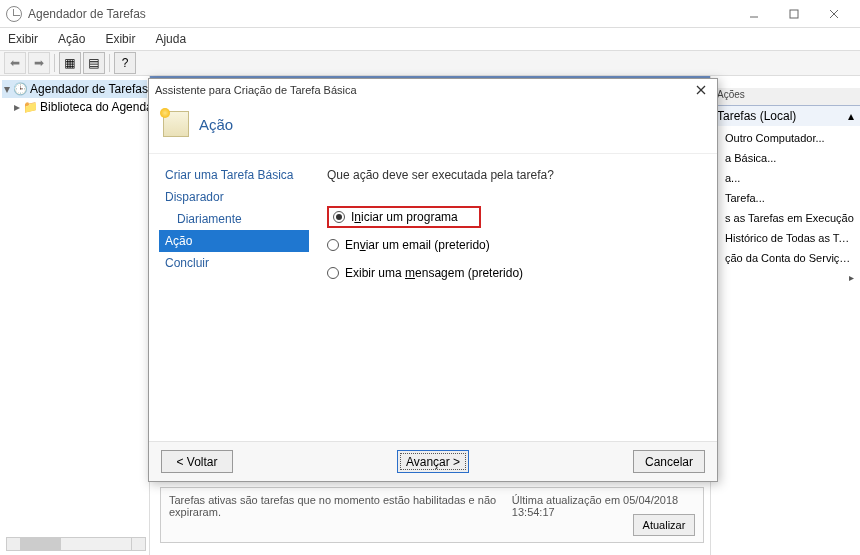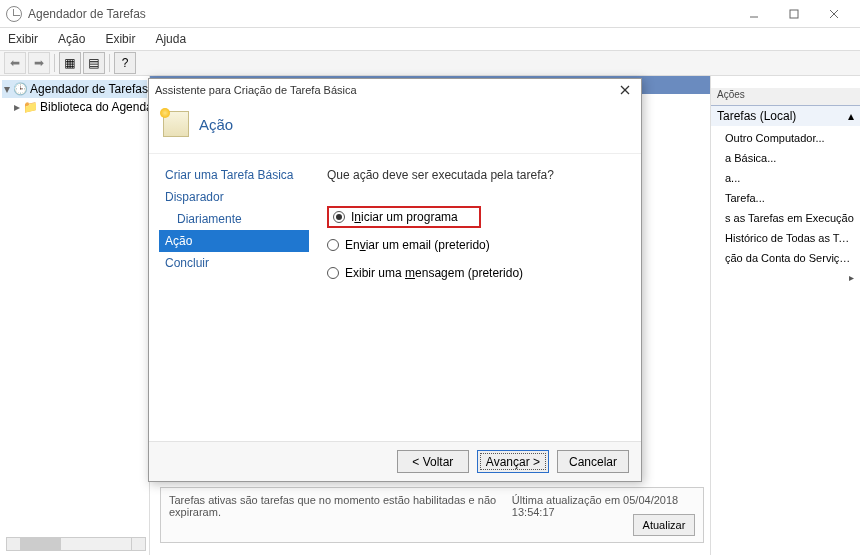--- a/index.html
+++ b/index.html
@@ -48,21 +48,21 @@
   .update-btn { position: absolute; right: 8px; bottom: 6px; width: 62px; height: 22px; background: #eee; border: 1px solid #aaa; font-size: 11px; }
 
   
   .hscroll { position:absolute; left:6px; bottom:4px; width:140px; height:14px; background:#f0f0f0; border:1px solid #ccc; display:flex; }
   .hscroll .arrow { width:14px; background:#eee; border-right:1px solid #ccc; }
   .hscroll .arrow:last-child{ border-right:none; border-left:1px solid #ccc;}
   .hscroll .track { flex:1; position:relative;}
   .hscroll .thumb { position:absolute; left:0; top:0; bottom:0; width:40px; background:#ccc;}
 
   
-  .dialog { position: absolute; left: 148px; top: 78px; width: 494px; height: 404px; background: #fff; border: 1px solid #999; box-shadow: 2px 2px 10px rgba(0,0,0,.25); display: flex; flex-direction: column; }
+  .dialog { position: absolute; left: 148px; top: 78px; width: 570px; height: 404px; background: #fff; border: 1px solid #999; box-shadow: 2px 2px 10px rgba(0,0,0,.25); display: flex; flex-direction: column; }
   .dlg-titlebar { height: 22px; display: flex; align-items: center; padding: 0 6px; }
   .dlg-titlebar .t { flex: 1; color: #333; font-size: 11px; }
   .dlg-close { width: 20px; height: 18px; display:flex; align-items:center; justify-content:center; color:#333;}
   
   .dlg-header { display: flex; align-items: center; padding: 10px 14px 16px 14px; gap: 10px; border-bottom: 1px solid #eee; }
   .dlg-header-icon { width: 26px; height: 26px; background: linear-gradient(#f8f4dd,#eae1b8); border:1px solid #c9bd87; position:relative;}
   .dlg-header-icon::after{content:""; position:absolute; top:-4px; left:-4px; width:10px; height:10px; background: radial-gradient(circle,#ffe27a,#f5b200); border-radius:50%;}
   .dlg-header-title { font-size: 15px; color: #2a5fa0; }
 
   .dlg-body { flex:1; display:flex; }
@@ -72,21 +72,21 @@
   .wiz-step.active { background: #1f77d0; color: #fff; }
 
   .wiz-content { flex:1; padding: 14px 18px; }
   .wiz-q { font-size: 12px; color: #333; margin-bottom: 24px; }
   .radio-row { display:flex; align-items:center; gap:6px; margin-bottom: 14px; font-size:12px; }
   .radio-row.highlight { border: 2.5px solid #d12222; padding: 2px 4px; width: 154px; margin-bottom:10px;}
   .radio { width:12px; height:12px; border:1px solid #555; border-radius:50%; display:inline-flex; align-items:center; justify-content:center; }
   .radio .dot { width:6px; height:6px; background:#333; border-radius:50%; }
   .underline-accel { text-decoration: underline; }
 
-  .dlg-buttons { height: 40px; border-top: 1px solid #e3e3e3; display:flex; align-items:center; justify-content:flex-end; gap:8px; padding: 0 12px; background:#f7f7f7;}
+  .dlg-buttons { height: 40px; border-top: 1px solid #e3e3e3; display:flex; align-items:center; justify-content:space-between; gap:8px; padding: 0 12px; background:#f7f7f7;}
   .dlg-btn { min-width: 72px; height: 23px; border:1px solid #999; background:#eee; font-size:12px; padding: 0 8px;}
   .dlg-btn.default { border:1.5px solid #2a6ec9; outline:1px dotted #555; outline-offset:-4px; }
 </style>
 </head>
 <body>
 
 <div class="main-titlebar">
   <span class="app-icon"></span>
   <span class="title">Agendador de Tarefas</span>
   <div class="winbtns">

